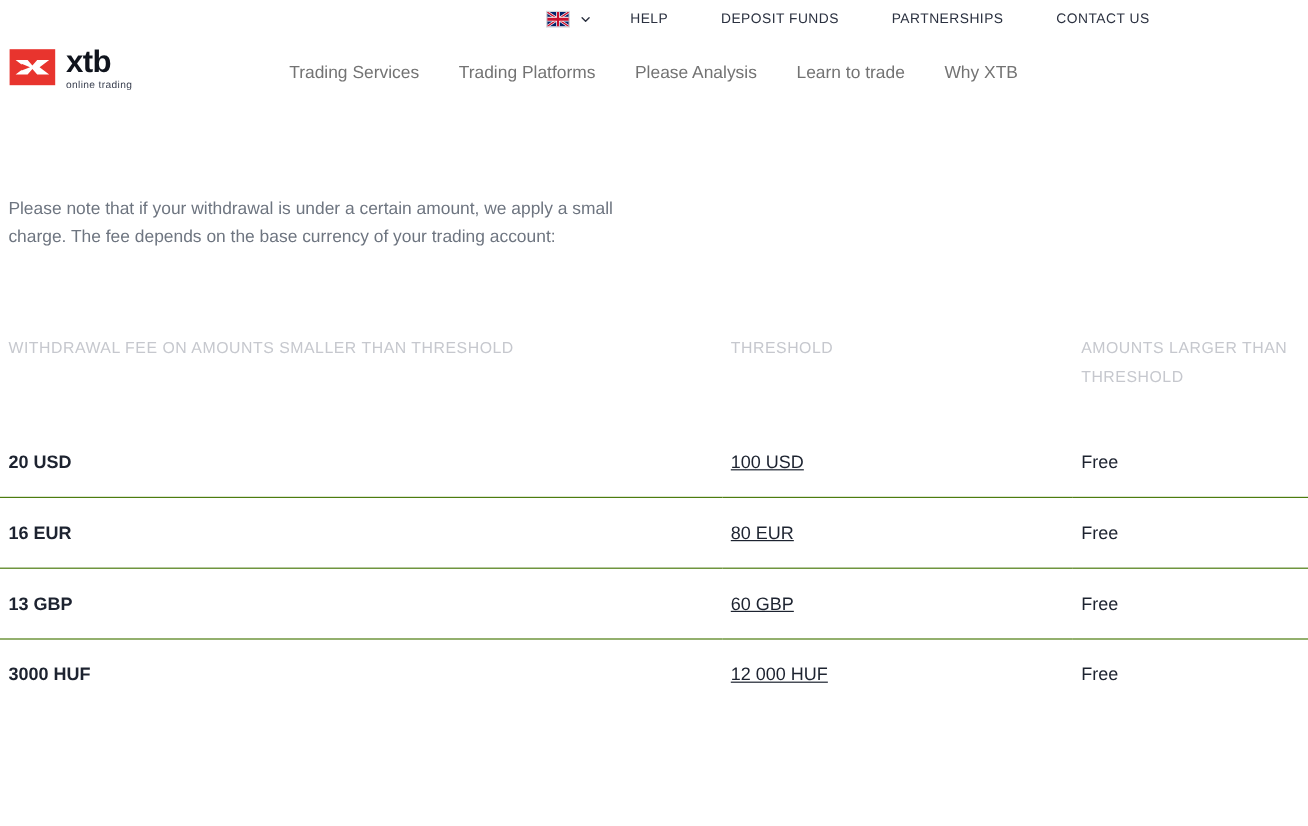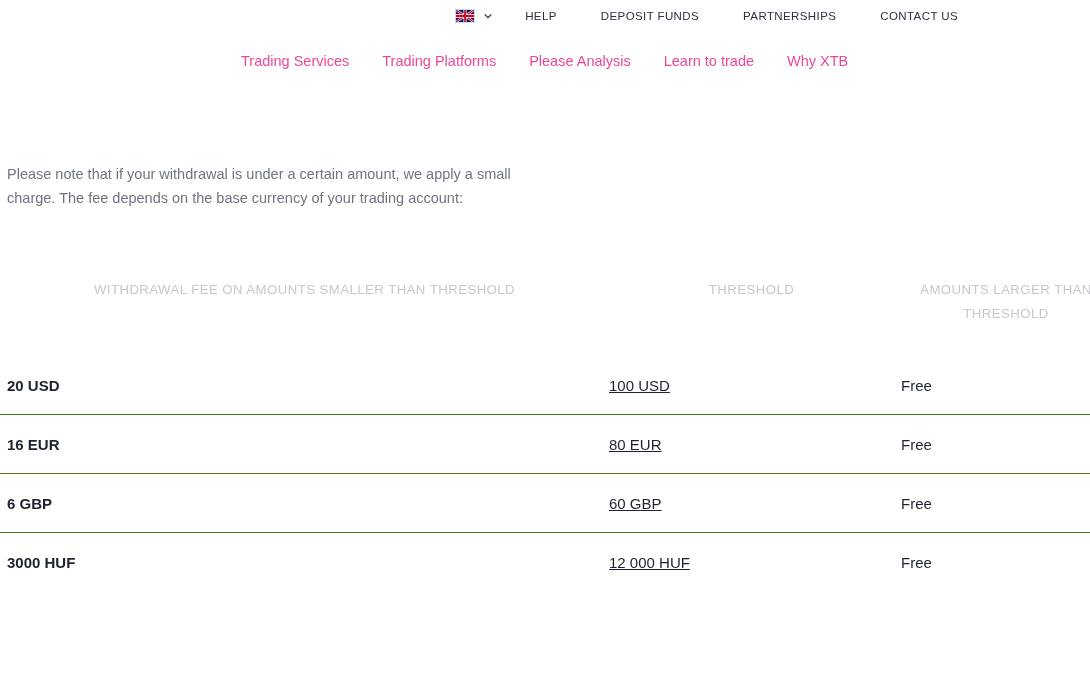--- a/index.html
+++ b/index.html
@@ -108,21 +108,21 @@
     position: absolute;
     left: 241px;
     top: 0;
     height: 58px;
     display: flex;
     align-items: center;
     gap: 0;
   }
   .navlink {
     font-size: 14.5px;
-    color: #ec4899;
+    color: #737373;
     text-decoration: none;
     white-space: nowrap;
     margin-right: 33px;
   }
   .navlink:last-child { margin-right: 0; }
 
   .header-actions {
     position: absolute;
     right: 0;
     top: 0;
@@ -185,21 +185,21 @@
   
   .fee-table {
     position: absolute;
     top: 188px;
     left: 0;
     width: 1090px;
     border-collapse: collapse;
     table-layout: fixed;
   }
   .fee-table th {
-    text-align: center;
+    text-align: left;
     vertical-align: top;
     font-size: 13.2px;
     font-weight: 400;
     letter-spacing: 0.45px;
     color: #c6c8ce;
     text-transform: uppercase;
     padding: 0 0 0 7px;
     height: 78px;
     line-height: 24px;
   }
@@ -244,20 +244,32 @@
   </div>
 
   <a href="#" class="toplink">HELP</a>
   <a href="#" class="toplink">DEPOSIT FUNDS</a>
   <a href="#" class="toplink">PARTNERSHIPS</a>
   <a href="#" class="toplink">CONTACT US</a>
 </div>
 
 <div class="header">
 
+  <a href="#" class="logo">
+    <span class="logo-mark">
+      <svg width="30" height="18" viewBox="0 0 30 18">
+        <path d="M1,3 L11,3 L15,7.6 L19,3 L29,3 L21,9 L29,15 L19,15 L15,10.4 L11,15 L1,15 L9,9 Z" fill="#ffffff"></path>
+        <path d="M6,6.2 L13,9 L6,11.8 Z" fill="#e8342e"></path>
+      </svg>
+    </span>
+    <span class="logo-text">
+      <span class="logo-word">xtb</span>
+      <span class="logo-tagline">online trading</span>
+    </span>
+  </a>
 
   <nav class="mainnav">
     <a href="#" class="navlink">Trading Services</a>
     <a href="#" class="navlink">Trading Platforms</a>
     <a href="#" class="navlink">Please Analysis</a>
     <a href="#" class="navlink">Learn to trade</a>
     <a href="#" class="navlink">Why XTB</a>
   </nav>
 
 </div>
@@ -285,21 +297,21 @@
         <td class="c1">20 USD</td>
         <td class="c2">100 USD</td>
         <td class="c3">Free</td>
       </tr>
       <tr>
         <td class="c1">16 EUR</td>
         <td class="c2">80 EUR</td>
         <td class="c3">Free</td>
       </tr>
       <tr>
-        <td class="c1">6 GBP</td>
+        <td class="c1">13 GBP</td>
         <td class="c2">60 GBP</td>
         <td class="c3">Free</td>
       </tr>
       <tr>
         <td class="c1">3000 HUF</td>
         <td class="c2">12 000 HUF</td>
         <td class="c3">Free</td>
       </tr>
     </tbody>
   </table>

